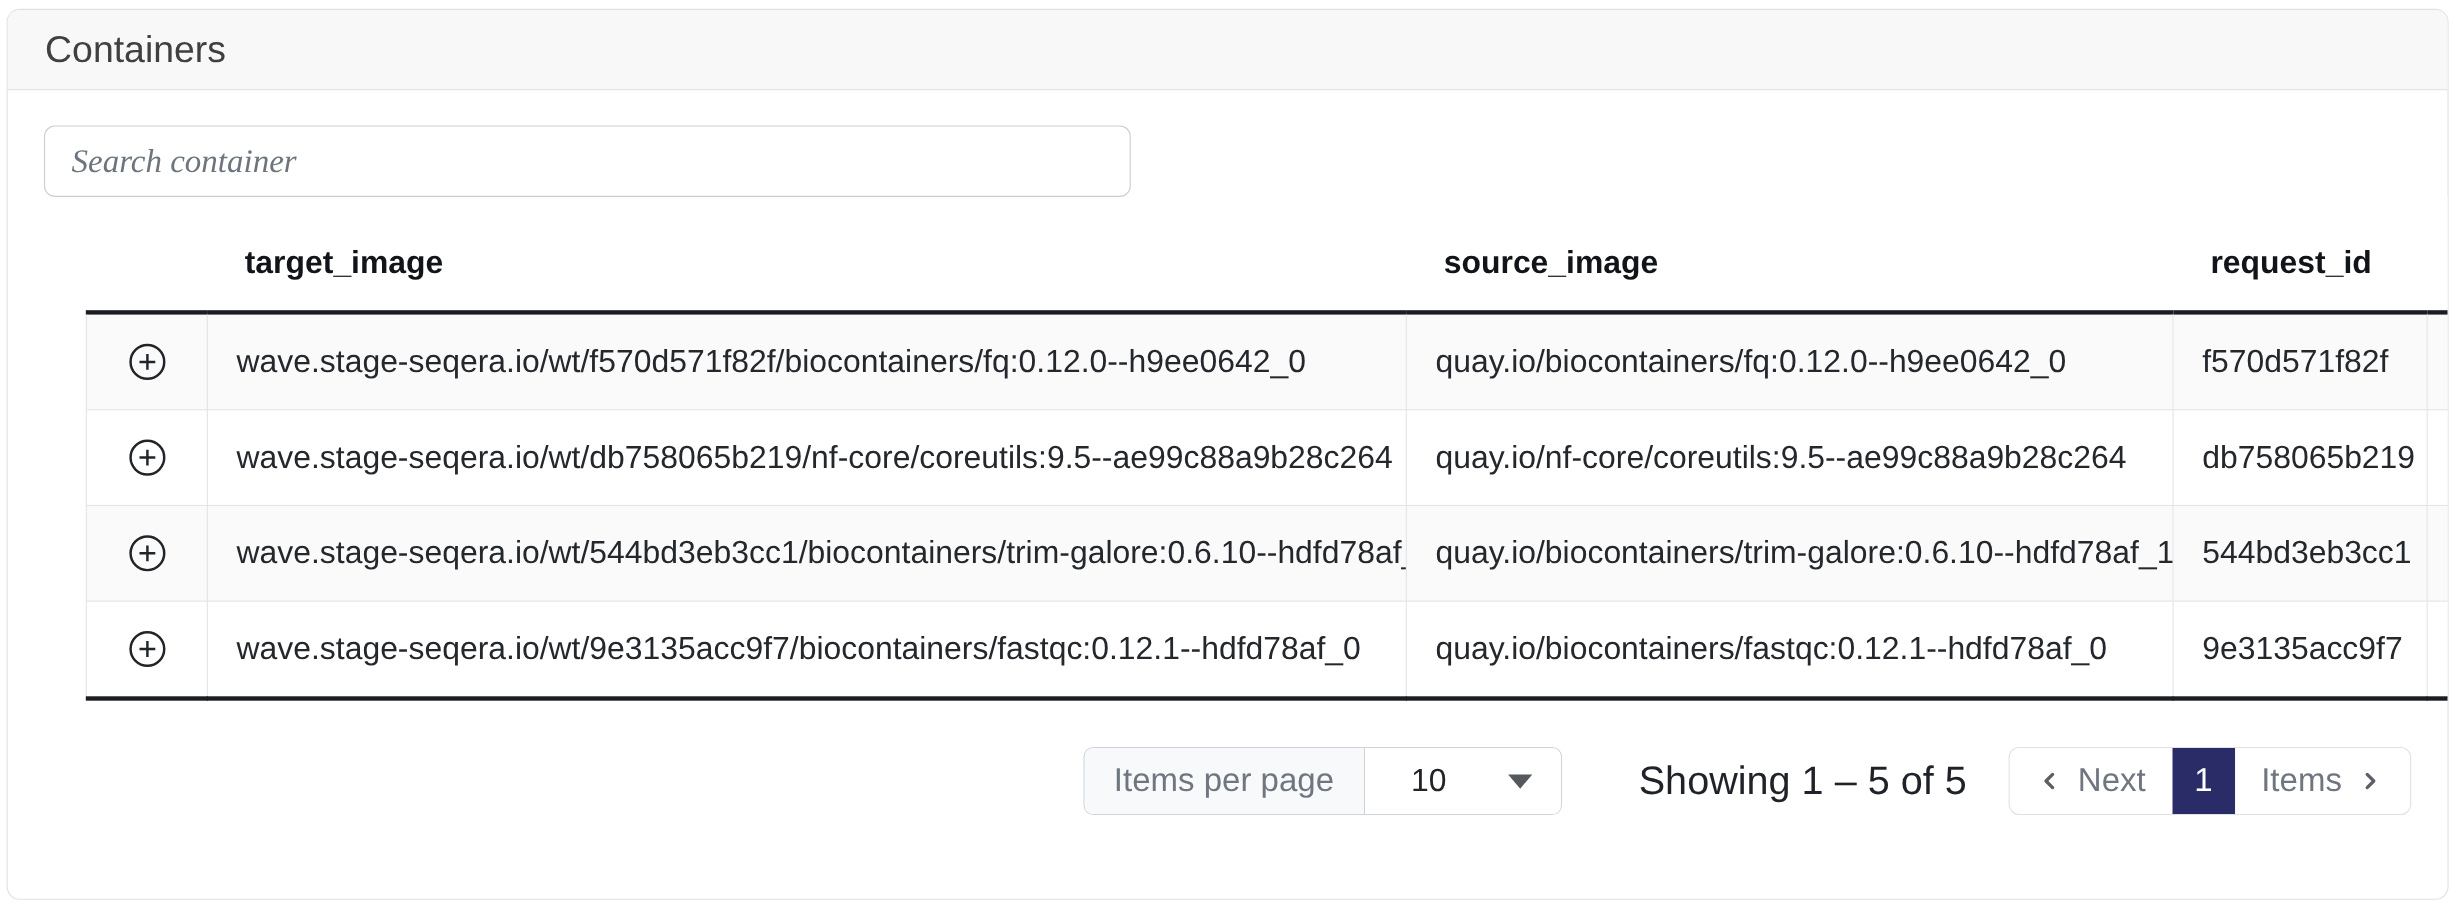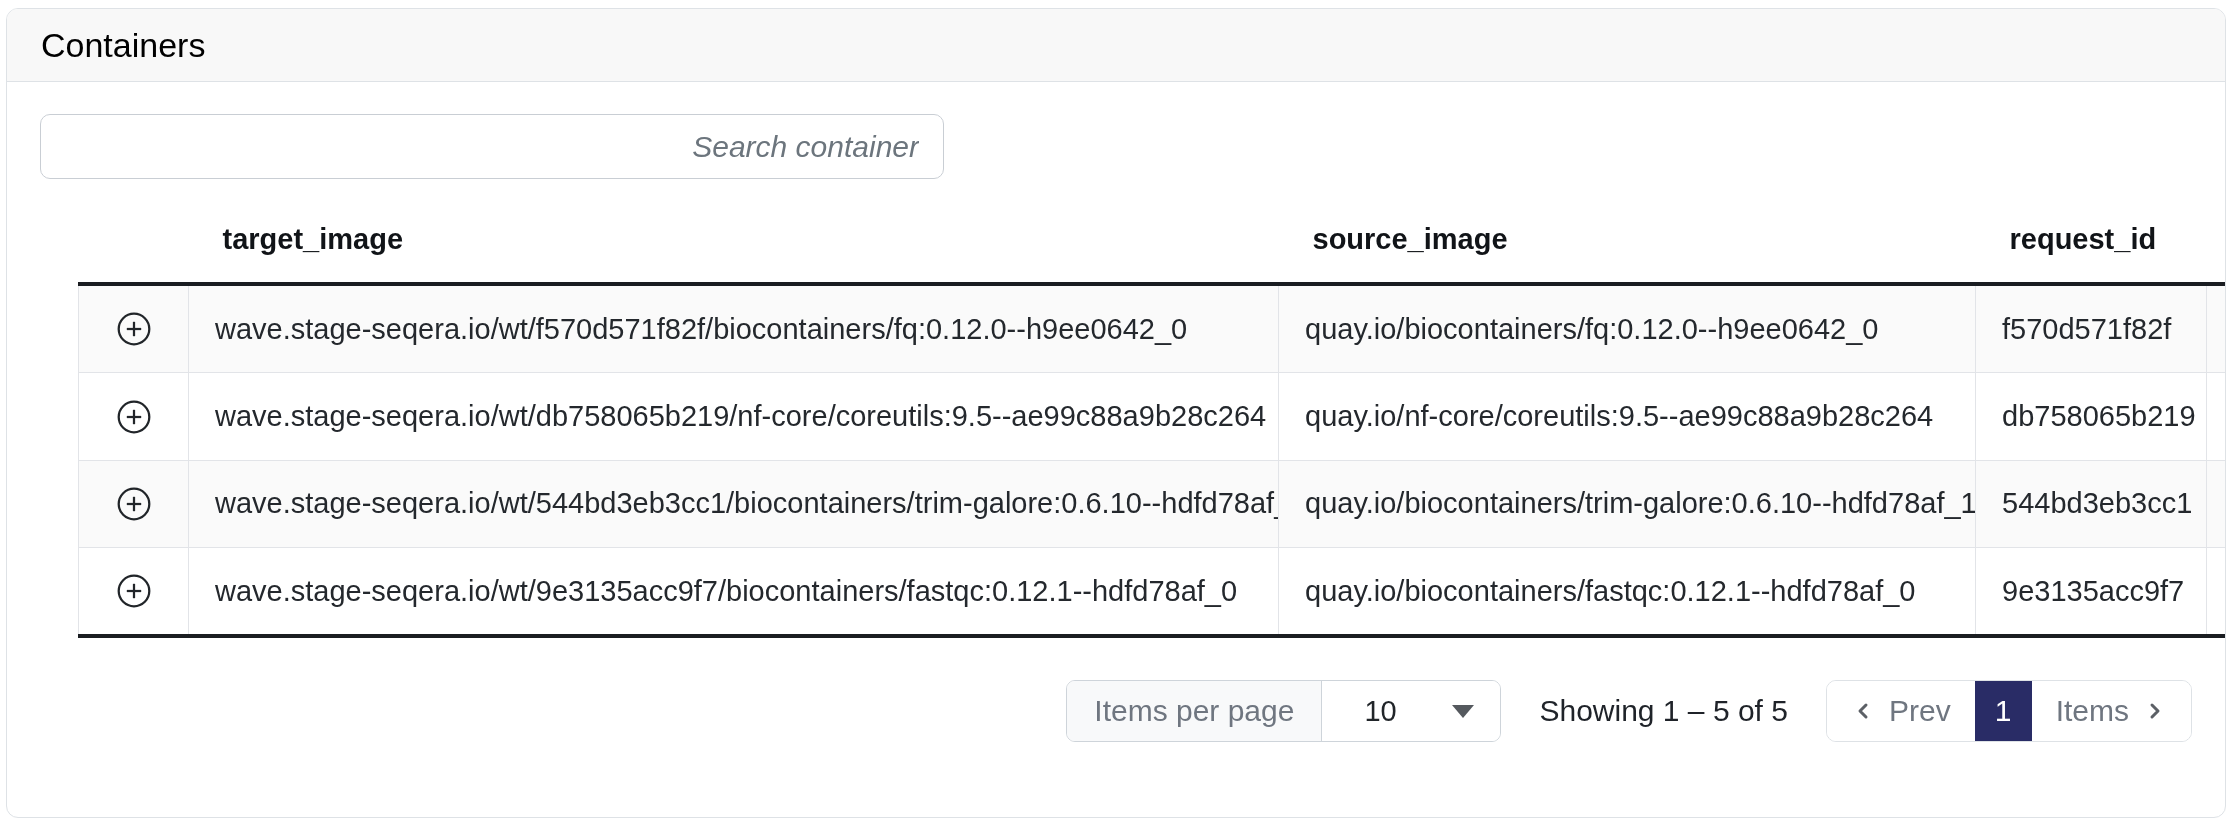--- a/index.html
+++ b/index.html
@@ -18,29 +18,29 @@
     color:var(--text-main);
   }
   .card{
     position:absolute;left:6px;top:8px;width:2220px;height:810px;
     background:#ffffff;border:1px solid #dee2e6;border-radius:12px;
     overflow:hidden;
   }
   .card-header{
     height:73px;background:#f8f8f8;border-bottom:1px solid #dee2e6;
     display:flex;align-items:center;padding:0 34px;
-    font-size:34px;color:#000000;
+    font-size:34px;color:#404040;
   }
   .card-body{padding:32px 33px 0 33px;}
   .search-input{
-    width:904px;height:65px;
+    width:988px;height:65px;
     border:1px solid #c9ced4;border-radius:10px;
     padding:0 24px;font-size:30px;color:var(--text-main);
-    font-family:Liberation Sans, sans-serif;
-    outline:none;background:#fff;text-align:right;
+    font-family:Liberation Serif, serif;
+    outline:none;background:#fff;
   }
   .search-input::placeholder{font-style:italic;color:#6c757d;}
   table.containers{
     width:100%;border-collapse:collapse;table-layout:fixed;
     font-size:29px;
     margin-left:38px;
   }
   col.c-expand{width:110px;}
   col.c-target{width:1090px;}
   col.c-source{width:697px;}
@@ -77,21 +77,21 @@
   }
   .items-select{
     display:flex;align-items:center;justify-content:space-between;
     width:178px;padding:0 26px 0 42px;cursor:pointer;background:#fff;
   }
   .items-select .value{font-size:29px;color:var(--text-main);}
   .select-caret{
     width:0;height:0;border-left:11px solid transparent;
     border-right:11px solid transparent;border-top:13px solid #55595e;
   }
-  .showing-text{font-size:30px;color:#1f2329;}
+  .showing-text{font-size:36px;color:#1f2329;margin-left:32px;}
   .pager{
     display:flex;align-items:stretch;height:62px;
     border:1px solid #dee2e6;border-radius:10px;overflow:hidden;background:#fff;
   }
   .pager-btn{
     display:flex;align-items:center;gap:14px;padding:0 24px;
     color:var(--text-muted);font-size:30px;cursor:pointer;background:#fff;
     border:none;font-family:inherit;
   }
   .pager-page{
@@ -206,21 +206,21 @@
 
       <div class="showing-text">Showing 1 – 5 of 5</div>
 
       <div class="pager">
         <button class="pager-btn">
           <span class="chev">
             <svg width="24" height="24" viewBox="0 0 24 24" fill="none" stroke="#5c6066" stroke-width="3" stroke-linecap="round" stroke-linejoin="round">
                 <polyline points="15 18 9 12 15 6"></polyline>
               </svg>
           </span>
-          <span>Prev</span>
+          <span>Next</span>
         </button>
         <div class="pager-page">1</div>
         <button class="pager-btn">
           <span>Items</span>
           <span class="chev">
             <svg width="24" height="24" viewBox="0 0 24 24" fill="none" stroke="#5c6066" stroke-width="3" stroke-linecap="round" stroke-linejoin="round">
                 <polyline points="9 18 15 12 9 6"></polyline>
               </svg>
           </span>
         </button>

